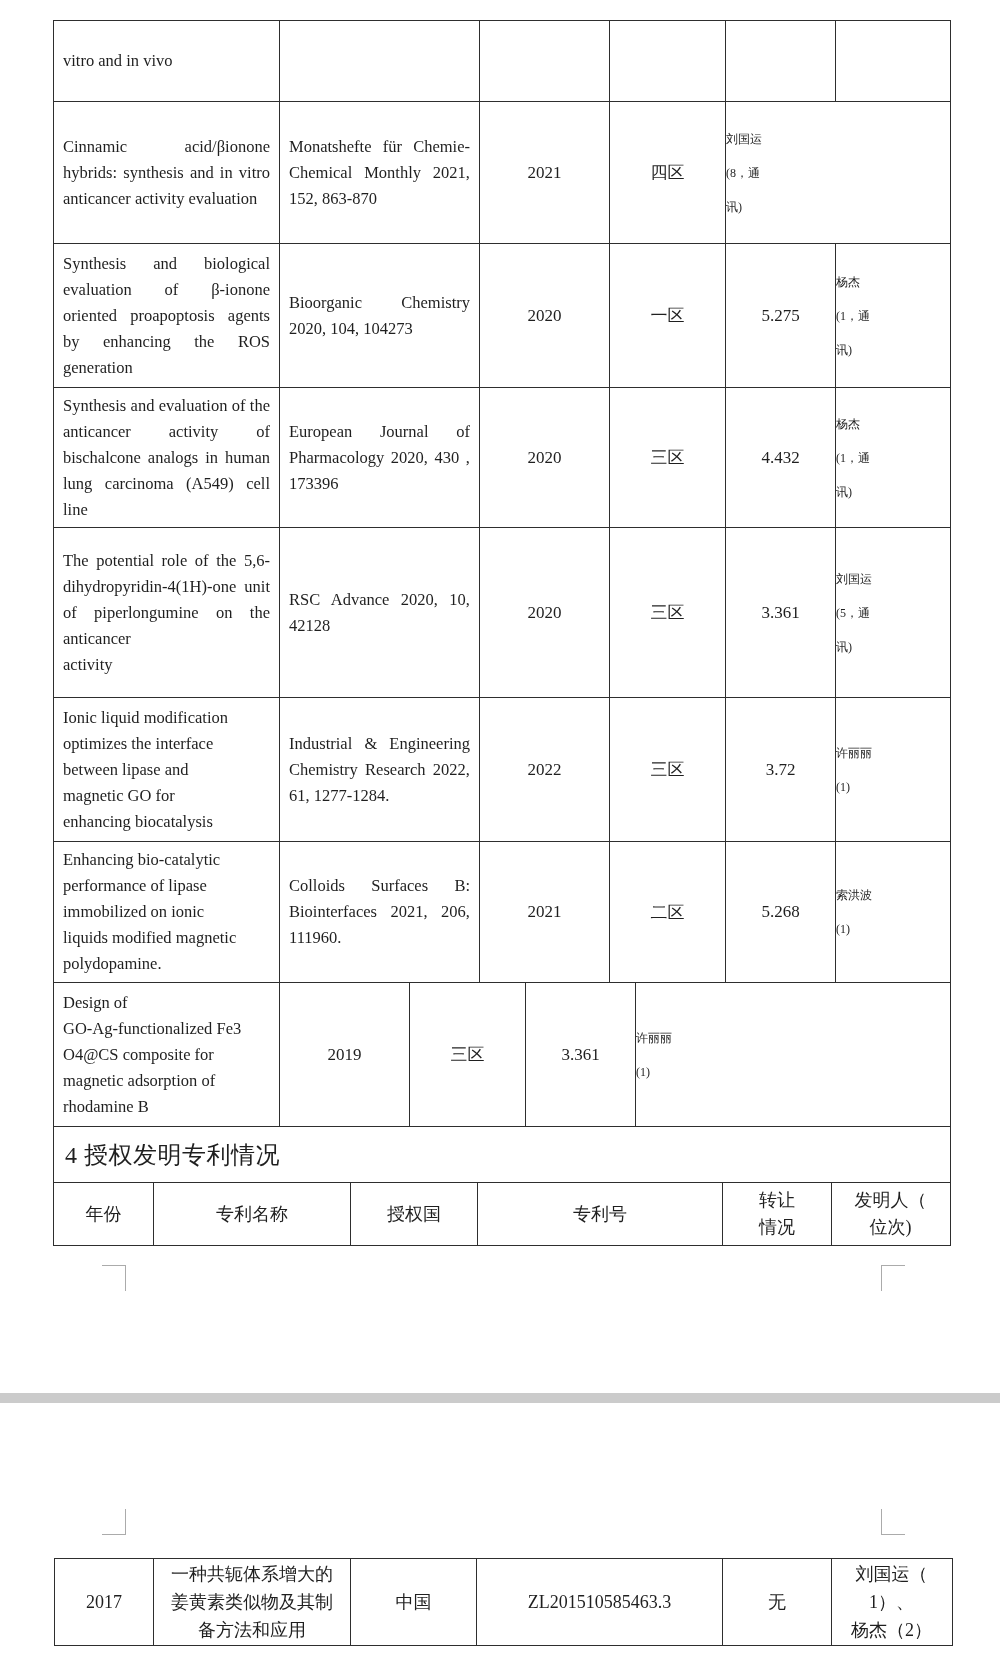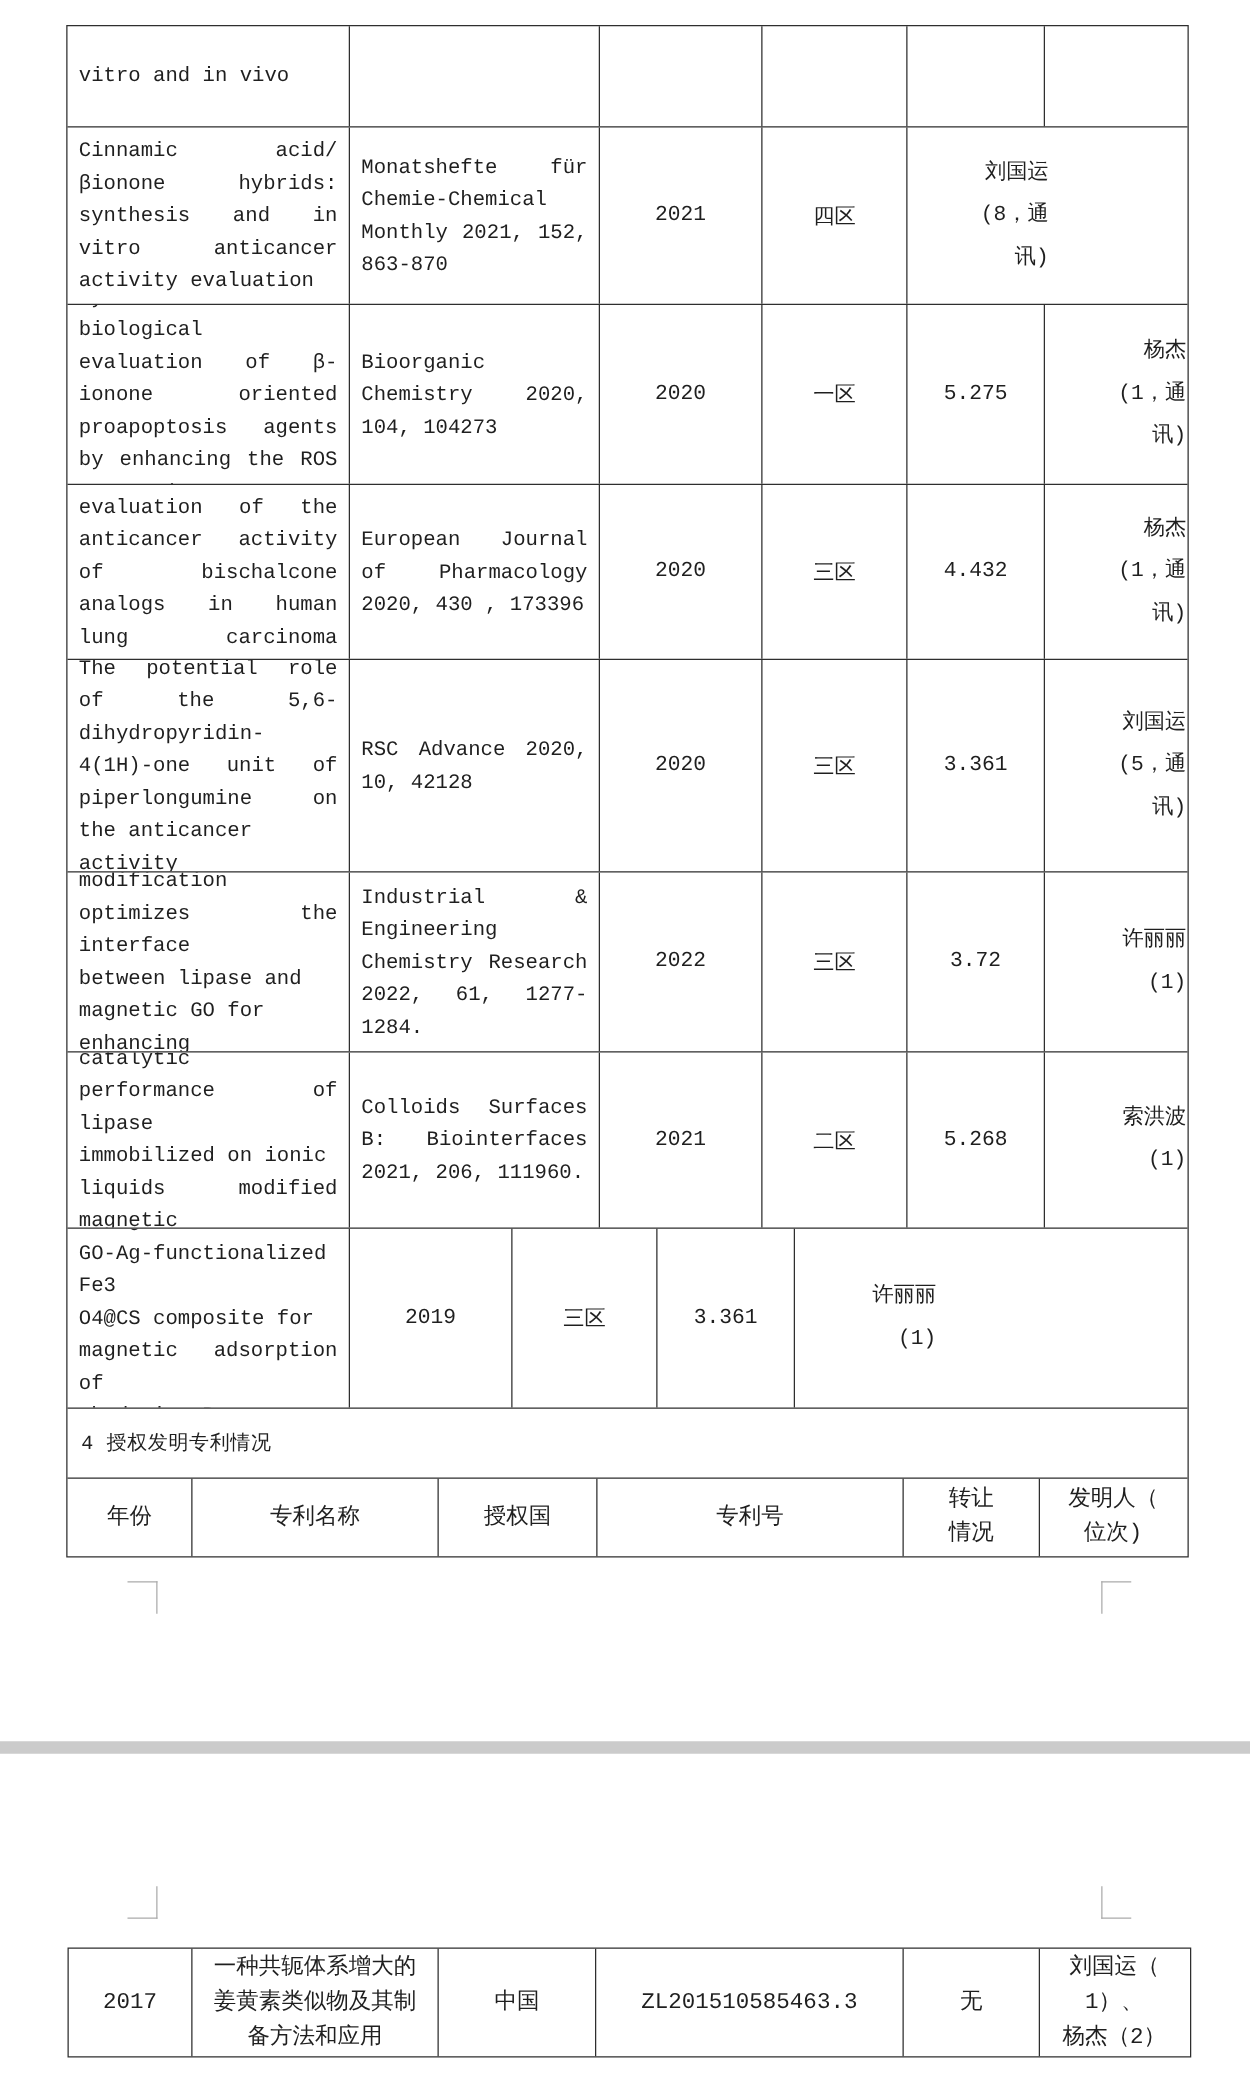--- a/index.html
+++ b/index.html
@@ -5,21 +5,21 @@
   :root{
     --ink:#1f1f1f;
     --bd:#2e2e2e;
     --band:#cbcbcb;
     --mark:#ababab;
   }
   *{box-sizing:border-box;margin:0;padding:0;}
   html,body{background:#ffffff;}
   #canvas{
     position:relative;width:1000px;height:1675px;background:#ffffff;
-    font-family:Liberation Mono, monospace;color:var(--ink);
+    font-family:Liberation Serif, serif;color:var(--ink);
     overflow:hidden;
   }
   .doc{position:absolute;background:#fff;border:1.5px solid var(--bd);}
   .row{display:flex;border-bottom:1.5px solid var(--bd);}
   .row:last-child{border-bottom:none;}
   .cell{
     border-right:1.5px solid var(--bd);
     display:flex;flex-direction:column;justify-content:center;
     overflow:hidden;
   }
@@ -28,25 +28,25 @@
 
   
   .w1{width:226px}.w2{width:200px}.w3{width:130px}.w4{width:116px}.w5{width:110px}.w6{width:113px}
   
   .p1{width:100px}.p2{width:197px}.p3{width:127px}.p4{width:245px}.p5{width:109px}.p6{width:117px}
   
   .q1{width:99px}.q2{width:197px}.q3{width:126px}.q4{width:246px}.q5{width:109px}.q6{width:119px}
 
   .t-just{text-align:justify;white-space:pre-line;font-size:16.5px;line-height:26px;padding:2px 9px;}
   .t-center{text-align:center;font-size:17px;}
-  .t-auth{text-align:right;white-space:pre-line;font-size:17px;line-height:34px;}
+  .t-auth{text-align:left;white-space:pre-line;font-size:12px;line-height:34px;}
   .t-head{text-align:center;white-space:pre-line;font-size:18px;line-height:27px;}
   .t-p2{text-align:center;white-space:pre-line;font-size:18px;line-height:28px;}
   .section-title-cell{width:100%;justify-content:center;}
-  .section-title-text{font-size:16px;line-height:24px;padding-left:11px;font-weight:500;letter-spacing:0.5px;}
+  .section-title-text{font-size:24px;line-height:24px;padding-left:11px;font-weight:500;letter-spacing:0.5px;}
 
   
   .band{position:absolute;left:0;top:1393px;width:1000px;height:10px;background:var(--band);}
 
   
   .mark{position:absolute;width:24px;height:26px;}
   .mark.tl-down{border-top:1.5px solid var(--mark);border-right:1.5px solid var(--mark);}   
   .mark.tr-down{border-top:1.5px solid var(--mark);border-left:1.5px solid var(--mark);}    
   .mark.bl-up{border-bottom:1.5px solid var(--mark);border-right:1.5px solid var(--mark);}  
   .mark.br-up{border-bottom:1.5px solid var(--mark);border-left:1.5px solid var(--mark);}   

